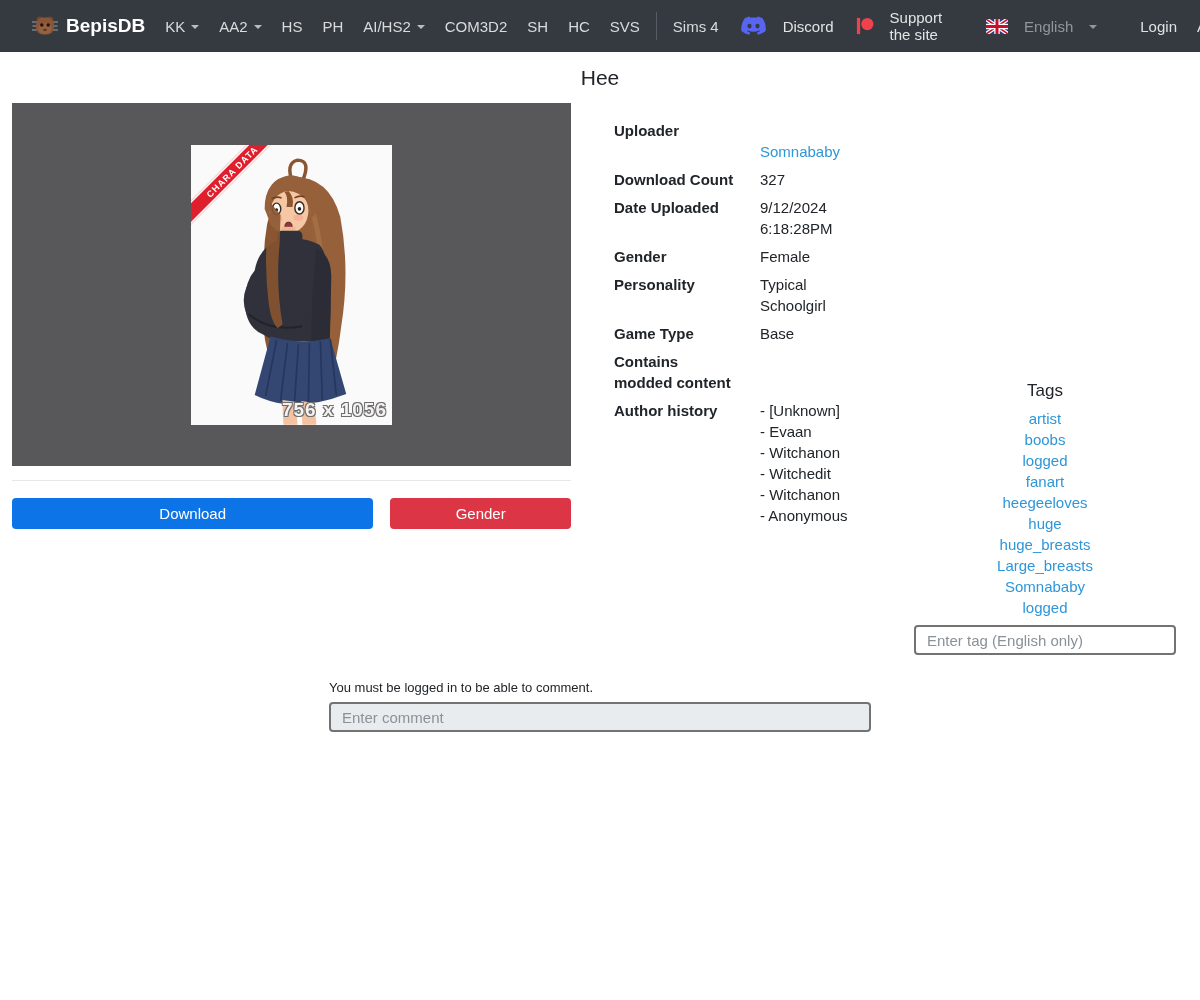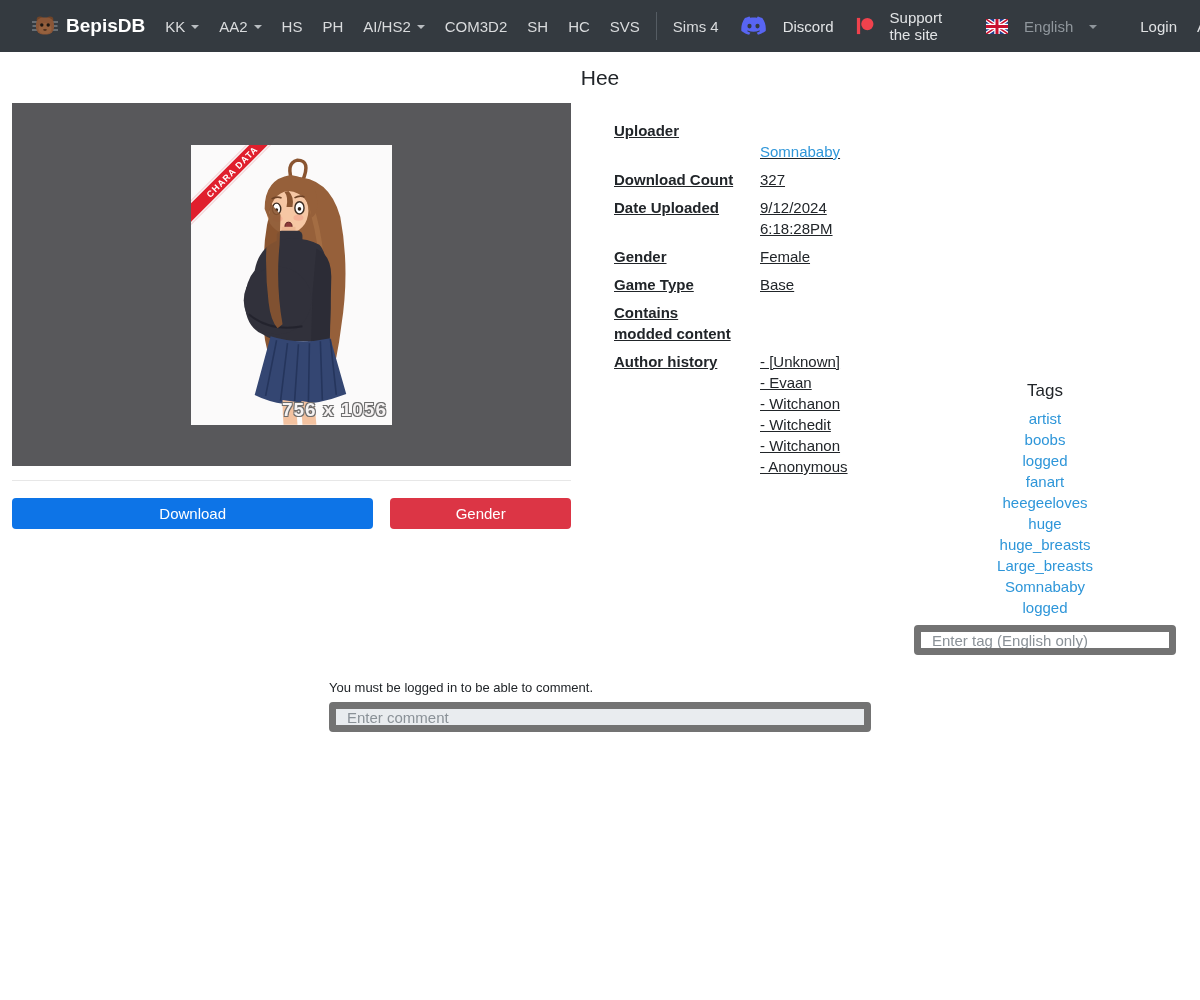--- a/index.html
+++ b/index.html
@@ -80,35 +80,35 @@
   .action-row { display: flex; gap: 17px; }
   .btn {
     border: none; border-radius: 4px; height: 31px;
     color: #ffffff; font-size: 15px; cursor: pointer;
     font-family: inherit;
   }
   .btn-download { flex: 2; background: #0d74e7; }
   .btn-report { flex: 1; background: #dc3545; }
 
   
-  .details-col { margin-left: 43px; padding-top: 17px; width: 300px; flex: 0 0 auto; text-decoration: underline; }
+  .details-col { margin-left: 43px; padding-top: 17px; width: 300px; flex: 0 0 auto; }
   .detail-row { display: flex; margin-bottom: 7px; font-size: 15px; line-height: 21px; }
   .detail-label { width: 146px; flex: 0 0 146px; font-weight: 700; white-space: pre-line; }
   .detail-value { flex: 1; white-space: pre-line; color: #212529; }
   .detail-value a { color: #2e96d9; }
 
   
   .tags-col { margin-left: auto; margin-right: 12px; width: 283px; padding-top: 277px; }
   .tags-heading { text-align: center; font-size: 17px; font-weight: 400; line-height: 21px; margin-bottom: 7px; }
   .tag-list { display: block; }
   .tag-link { display: block; text-align: center; color: #2e96d9; font-size: 15px; line-height: 21px; }
   .tag-input-wrap { margin-top: 7px; }
   input.text-input {
     width: 100%; height: 30px;
-    border: 7px solid #737373; border-radius: 4px;
+    border: 2px solid #737373; border-radius: 4px;
     padding: 0 11px; font-size: 15px; font-family: inherit;
     color: #495057; background: #fff; outline: none;
   }
   input.text-input::placeholder { color: #8a9197; }
 
   
   .comment-section { width: 542px; margin: 25px auto 0; }
   .comment-note { font-size: 13px; color: #212529; margin-bottom: 7px; }
   .comment-input { background: #e9ecef !important; }
 </style>
@@ -295,20 +295,25 @@
     <div class="detail-row">
       <div class="detail-label">Date Uploaded</div>
       <div class="detail-value">9/12/2024
 6:18:28PM</div>
     </div>
     <div class="detail-row">
       <div class="detail-label">Gender</div>
       <div class="detail-value">Female</div>
     </div>
     <div class="detail-row">
+      <div class="detail-label">Personality</div>
+      <div class="detail-value">Typical
+Schoolgirl</div>
+    </div>
+    <div class="detail-row">
       <div class="detail-label">Game Type</div>
       <div class="detail-value">Base</div>
     </div>
     <div class="detail-row">
       <div class="detail-label">Contains
 modded content</div>
     </div>
     <div class="detail-row">
       <div class="detail-label">Author history</div>
       <div class="detail-value">- [Unknown]

